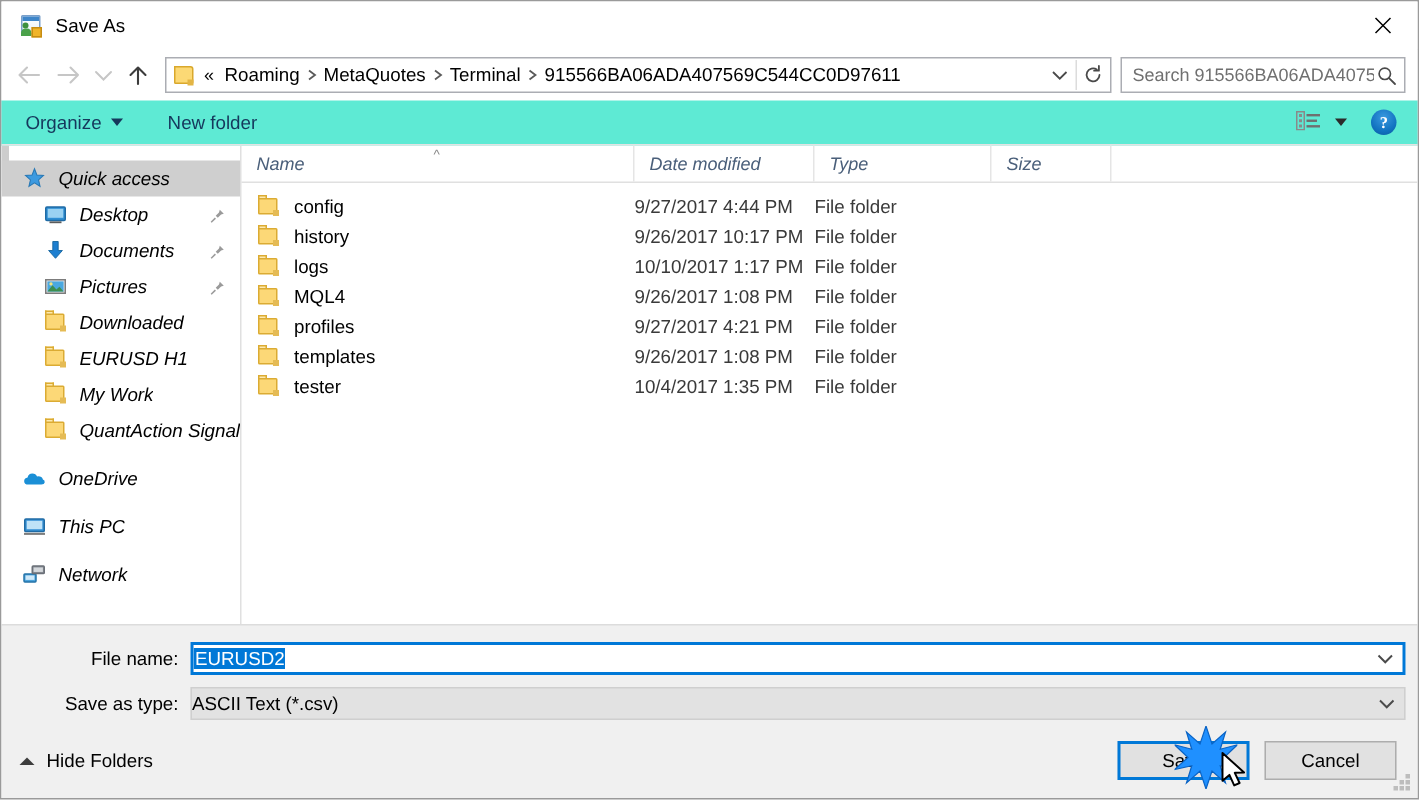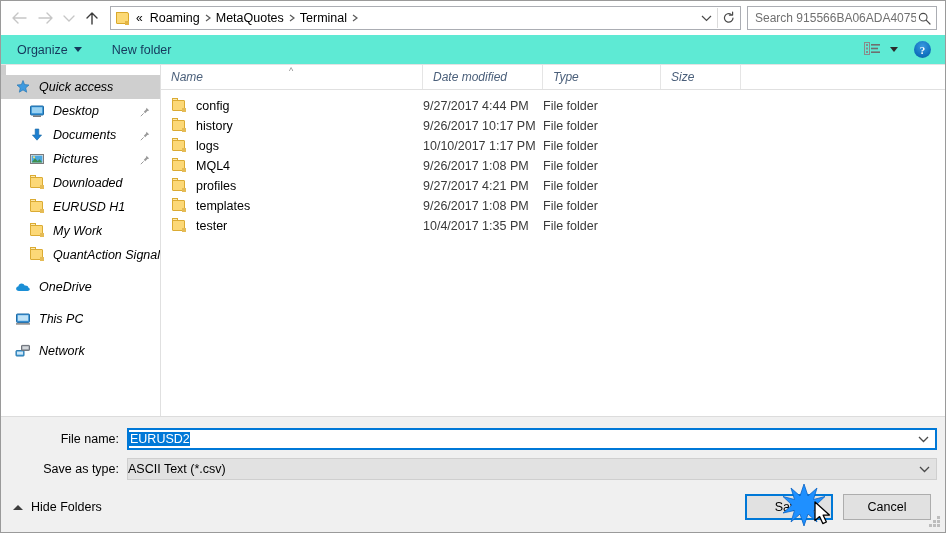--- a/index.html
+++ b/index.html
@@ -333,20 +333,35 @@
   .cursor {
     position:absolute; left:812px; top:500px;
     width:22px; height:28px; pointer-events:none;
   }
 </style>
 </head>
 <body>
 
 <div class="dialog">
 
+  <div class="titlebar">
+    <div class="title-icon">
+      <div class="ti-doc"></div>
+      <div class="ti-bar"></div>
+      <div class="ti-person-head"></div>
+      <div class="ti-person-body"></div>
+      <div class="ti-fold"></div>
+    </div>
+    <div class="title-text">Save As</div>
+    <div class="close-btn">
+      <svg width="12" height="12" viewBox="0 0 12 12">
+          <path d="M1 1 L11 11 M11 1 L1 11" stroke="#000" stroke-width="1" fill="none"></path>
+        </svg>
+    </div>
+  </div>
 
   <div class="navbar">
     <div class="navbtn">
       <svg width="18" height="14" viewBox="0 0 18 14">
           <path d="M2 7 H15 M2 7 L7 2 M2 7 L7 12" stroke="#c6c6c6" stroke-width="1.4" fill="none" stroke-linecap="round"></path>
         </svg>
     </div>
     <div class="navbtn">
       <svg width="18" height="14" viewBox="0 0 18 14">
           <path d="M2 7 H15 M15 7 L10 2 M15 7 L10 12" stroke="#c6c6c6" stroke-width="1.4" fill="none" stroke-linecap="round"></path>
@@ -382,20 +397,21 @@
             <svg width="8" height="10" viewBox="0 0 8 10">
               <path d="M2 2 L6 5 L2 8" stroke="#5a5a5a" stroke-width="1.2" fill="none"></path>
             </svg>
           </span>
         <span class="crumb">Terminal</span>
         <span class="crumb-sep">
             <svg width="8" height="10" viewBox="0 0 8 10">
               <path d="M2 2 L6 5 L2 8" stroke="#5a5a5a" stroke-width="1.2" fill="none"></path>
             </svg>
           </span>
+        <span class="crumb">915566BA06ADA407569C544CC0D97611</span>
       </div>
       <div class="addr-chevron">
         <svg width="11" height="8" viewBox="0 0 11 8">
             <path d="M1 2 L5.5 6.5 L10 2" stroke="#4a4a4a" stroke-width="1.2" fill="none"></path>
           </svg>
       </div>
       <div class="addr-divider"></div>
       <div class="addr-refresh">
         <svg width="14" height="14" viewBox="0 0 14 14">
           <path d="M11 7 A4.3 4.3 0 1 1 9.2 3.4" stroke="#4a4a4a" stroke-width="1.2" fill="none" stroke-linecap="round"></path>

